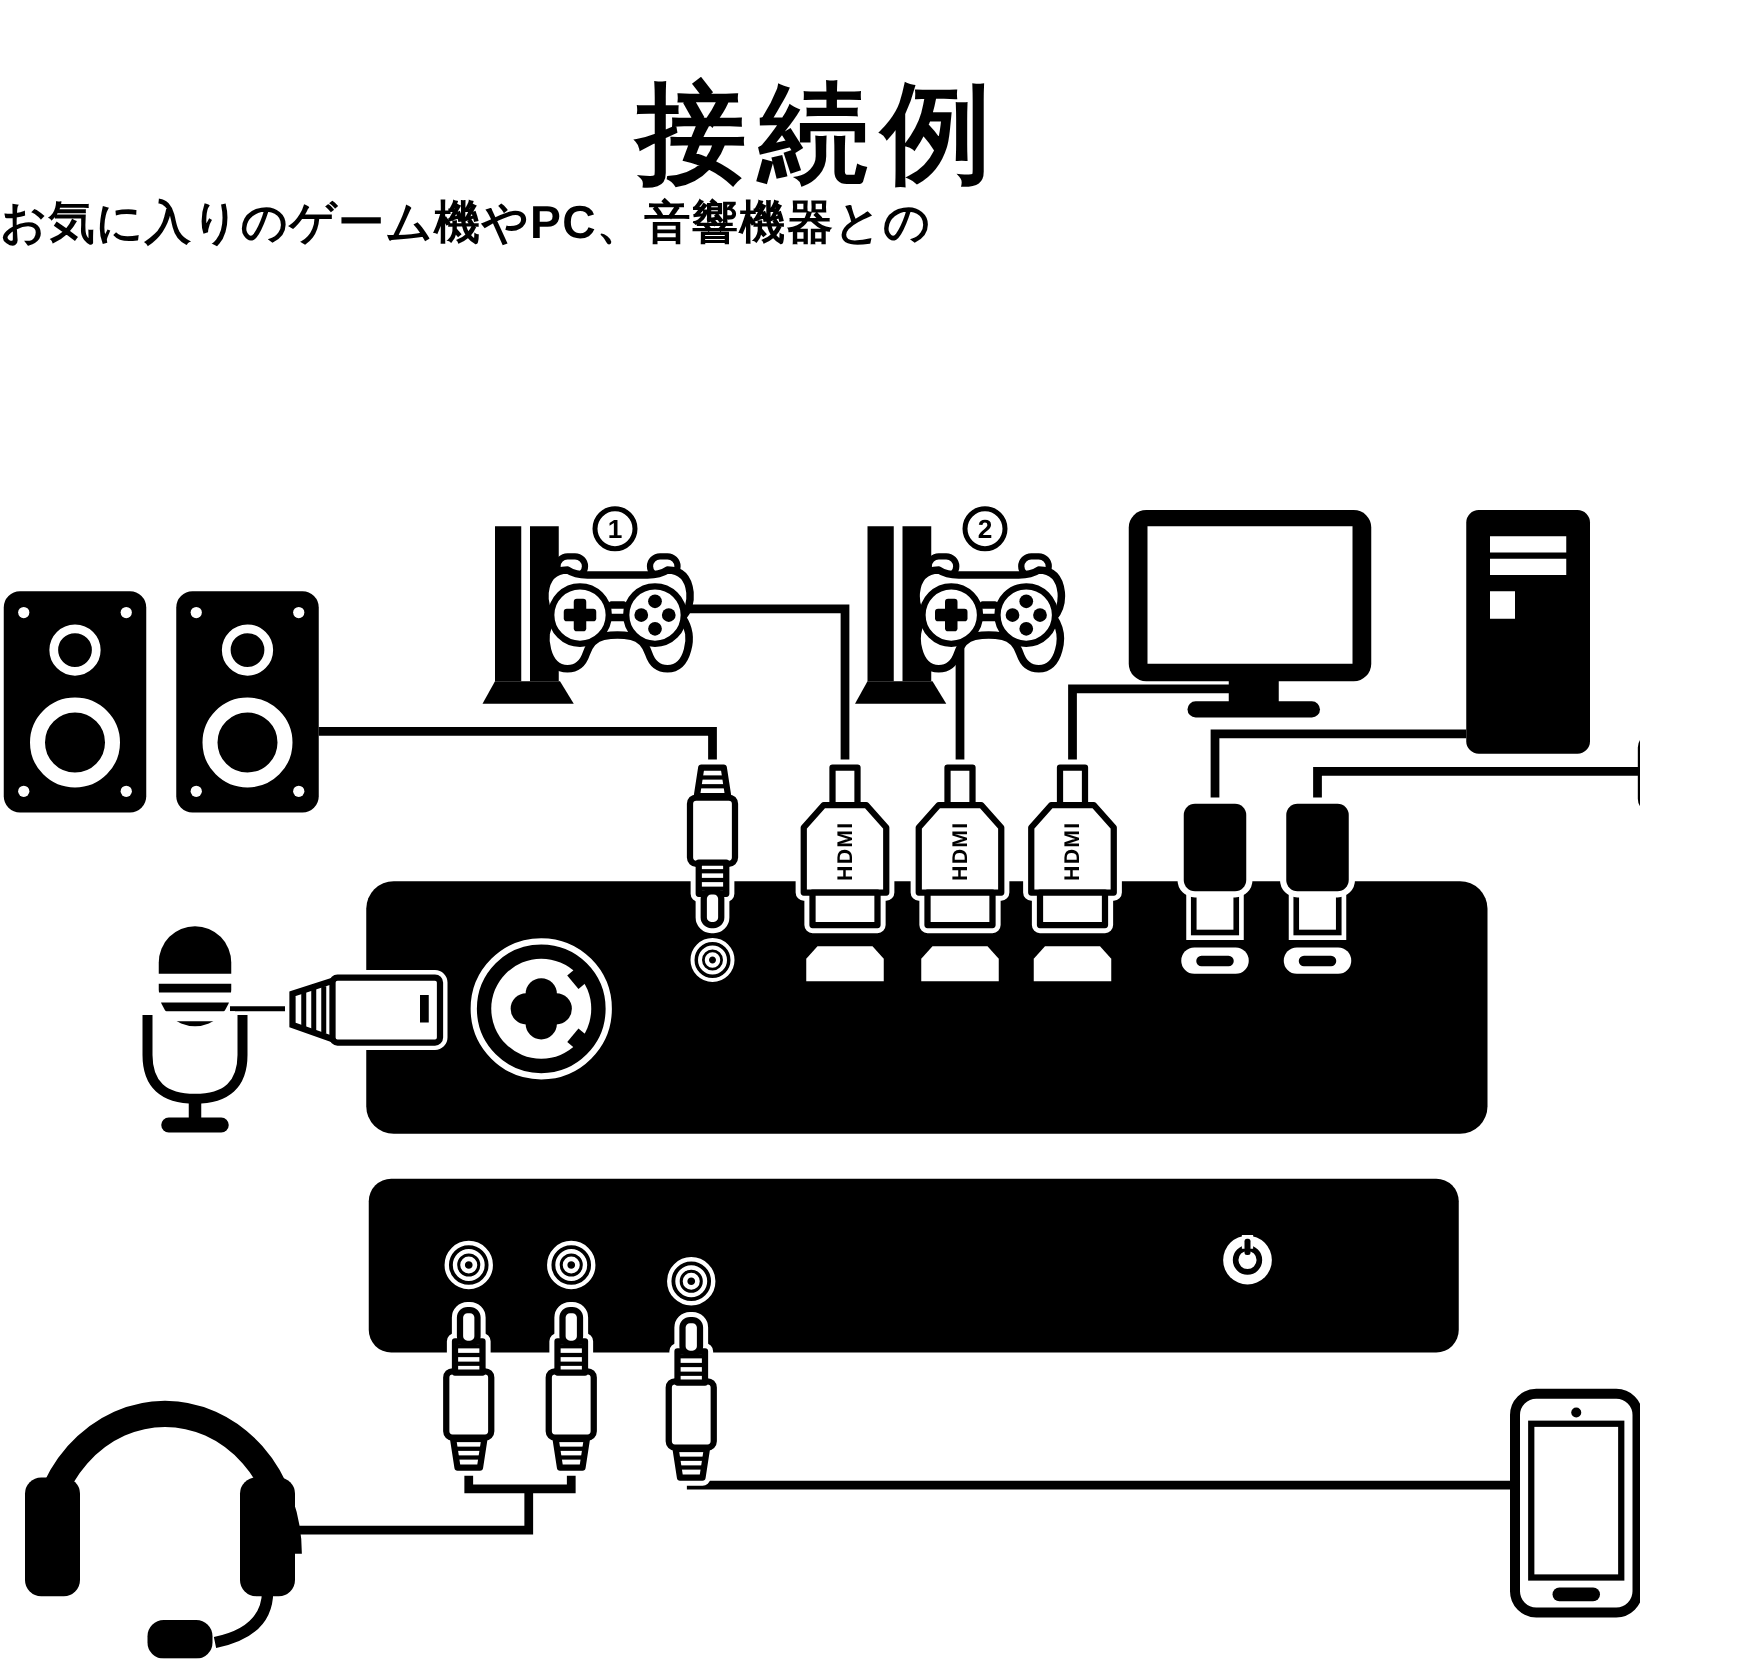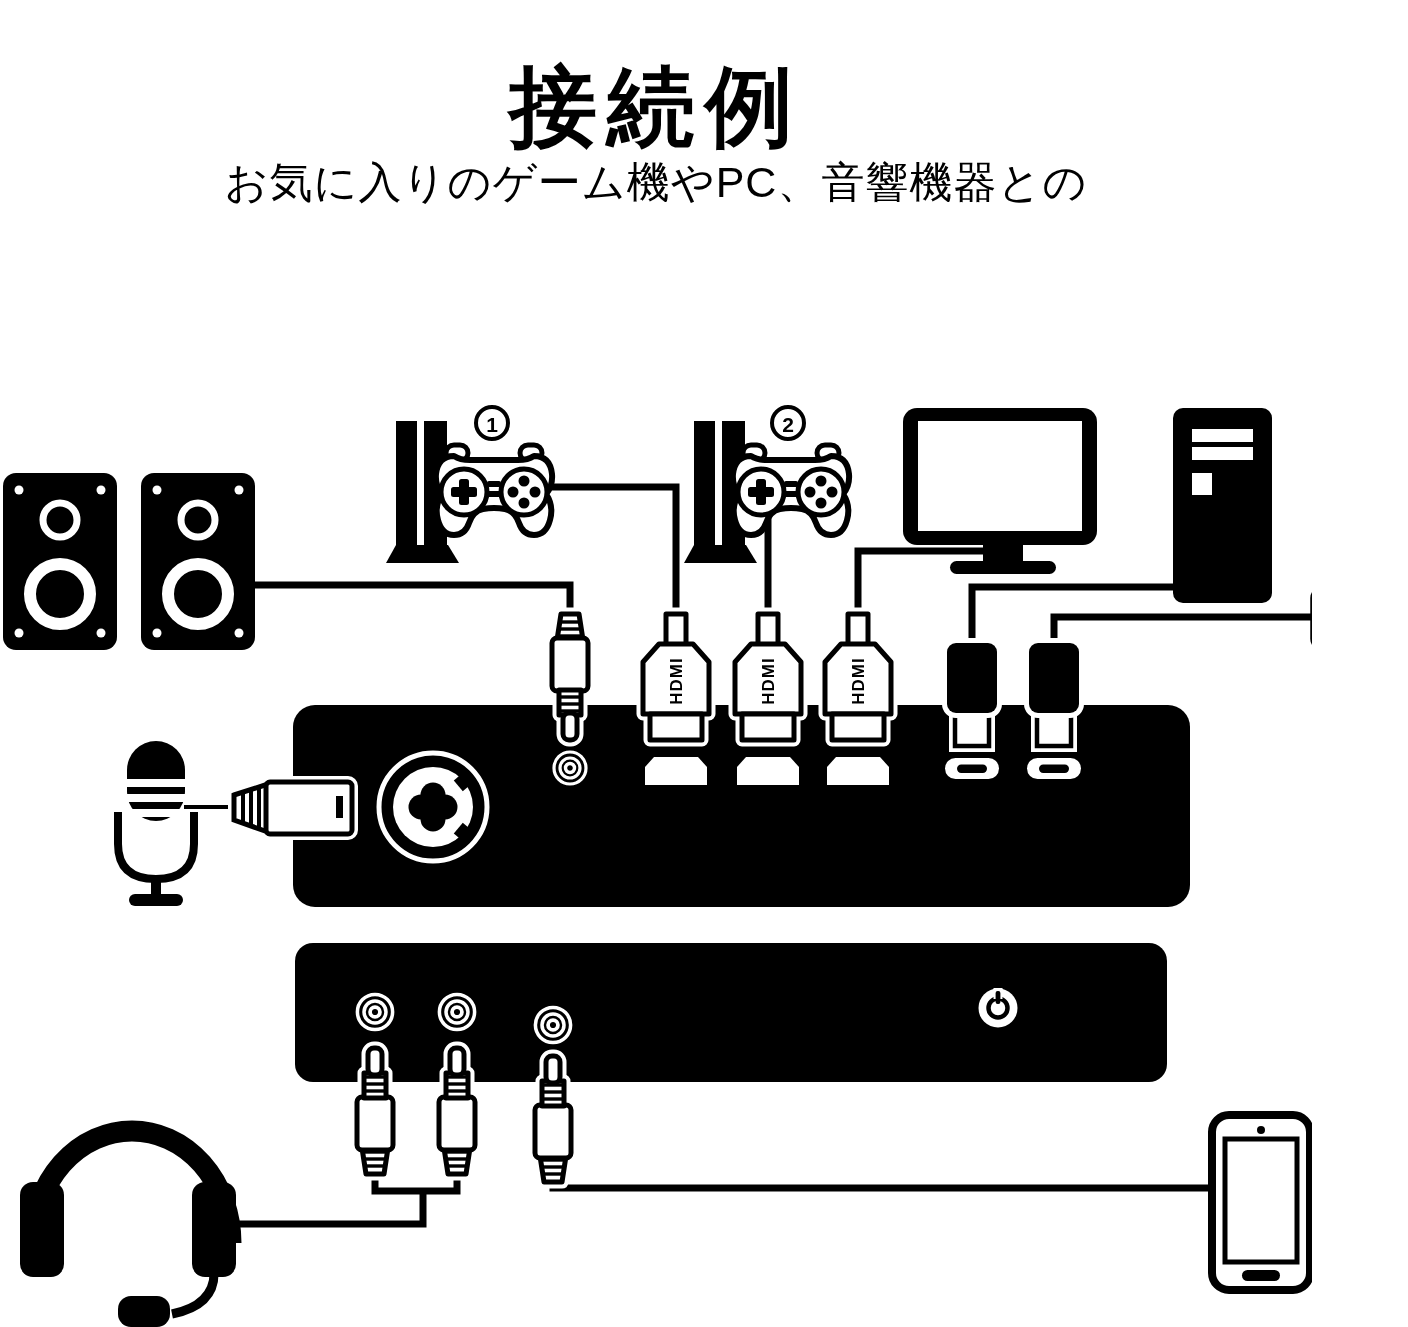--- a/index.html
+++ b/index.html
@@ -1,21 +1,21 @@
 <!DOCTYPE html>
 <html><head>
 <meta charset="utf-8">
 <style>
   html,body{margin:0;padding:0;background:#ffffff;}
   #stage{position:relative;width:1312px;height:1327px;background:#ffffff;overflow:hidden;
          font-family:"Liberation Sans","DejaVu Sans",sans-serif;color:#000;}
   .title{position:absolute;top:2px;left:0;width:100%;text-align:center;
          font-size:88px;font-weight:900;letter-spacing:10px;line-height:1.05;}
-  .subtitle{position:absolute;top:148px;left:0;width:100%;text-align:center;
-            font-size:43px;font-weight:400;line-height:1.62;letter-spacing:1px;}
+  .subtitle{position:absolute;top:148px;left:0;width:100%;text-align:left;
+            font-size:37px;font-weight:700;line-height:1.62;letter-spacing:1px;}
   svg text{font-family:"Liberation Sans","DejaVu Sans",sans-serif;}
   .halo{stroke:#ffffff;fill:#ffffff;}
 </style>
 </head>
 <body>
 
 <div id="stage">
 
   <h1 class="title">接続例</h1>
   <div class="subtitle">

